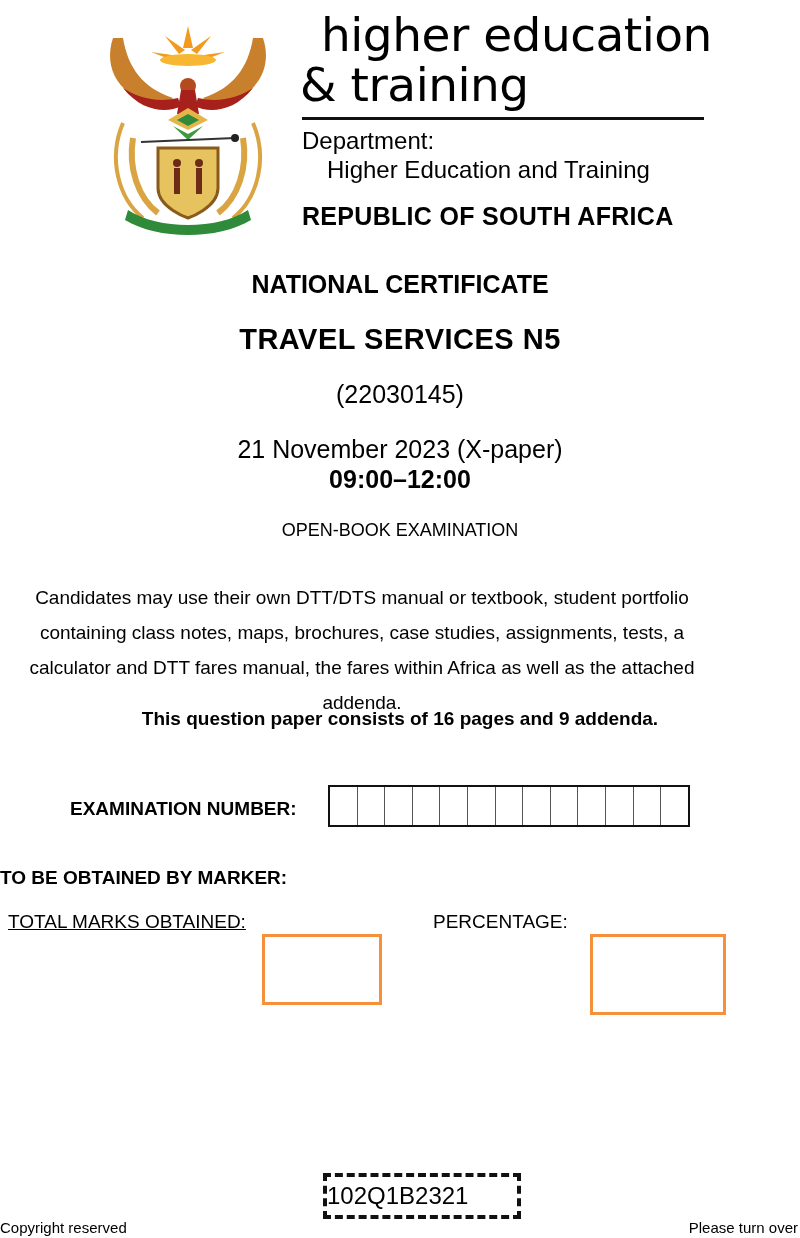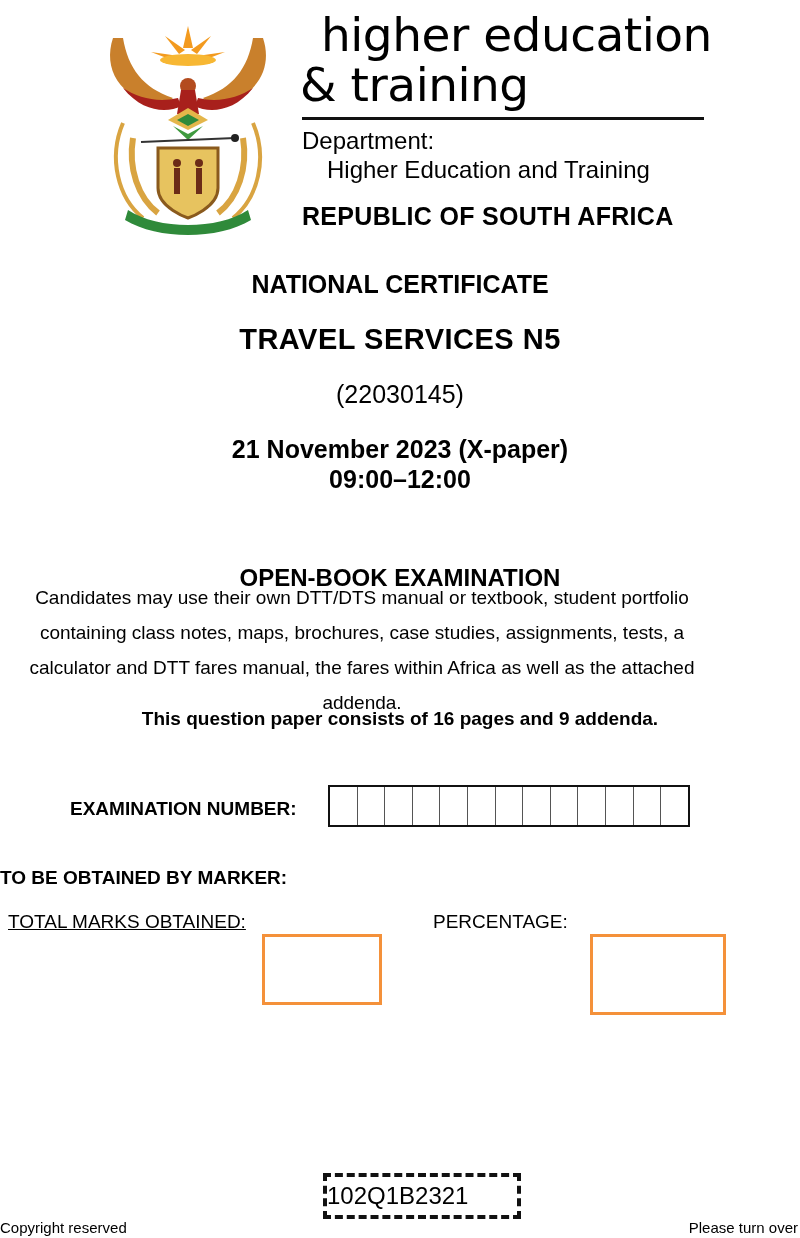--- a/index.html
+++ b/index.html
@@ -12,24 +12,24 @@
   .brand-line1 { left: 300px; top: 10px; font-family: "DejaVu Sans", sans-serif; font-size: 47px; line-height: 50px; letter-spacing: -0.5px; margin-left: 21px; }
   .brand-line2 { left: 300px; top: 60px; font-family: "DejaVu Sans", sans-serif; font-size: 47px; line-height: 50px; letter-spacing: -0.5px; }
   .brand-rule { left: 302px; top: 117px; width: 402px; height: 3px; background: #111; }
   .dept1 { left: 302px; top: 127px; font-size: 24px; line-height: 28px; }
   .dept2 { left: 315px; top: 156px; font-size: 24px; line-height: 28px; margin-left: 12px; }
   .dept3 { left: 302px; top: 185px; font-size: 25px; line-height: 28px; font-weight: bold; letter-spacing: 0.3px; margin-top: 17px; }
 
   .t-national { top: 270px; font-size: 25px; font-weight: bold; }
   .t-subject { top: 323px; font-size: 29px; font-weight: bold; letter-spacing: 0.5px; }
   .t-code { top: 380px; font-size: 25px; }
-  .t-date { top: 434px; font-size: 25px; font-weight: bold; line-height: 30px; }
+  .t-date { top: 434px; font-size: 25px; font-weight: normal; line-height: 30px; }
   .t-time { top: 464px; font-size: 25px; font-weight: bold; line-height: 30px; }
 
-  .t-openbook { top: 564px; font-size: 24px; font-weight: bold; }
+  .t-openbook { top: 520px; font-size: 18px; font-weight: normal; }
   .t-instr { top: 580px; left: 0; width: 724px; font-size: 19px; line-height: 35px; text-align: center; }
   .t-pages { top: 708px; font-size: 19px; font-weight: bold; }
 
   .exam-label { left: 70px; top: 798px; font-size: 19px; font-weight: bold; }
   .exam-grid { left: 328px; top: 785px; width: 362px; height: 42px; border: 2px solid #111; display: flex; box-sizing: border-box; }
   .exam-cell { flex: 1; border-right: 1px solid #555; box-sizing: border-box; }
   .exam-cell:last-child { border-right: none; }
 
   .marker-h { left: 0; top: 867px; font-size: 19px; font-weight: bold; }
   .total-lbl { left: 8px; top: 911px; font-size: 19px; text-decoration: underline; }

